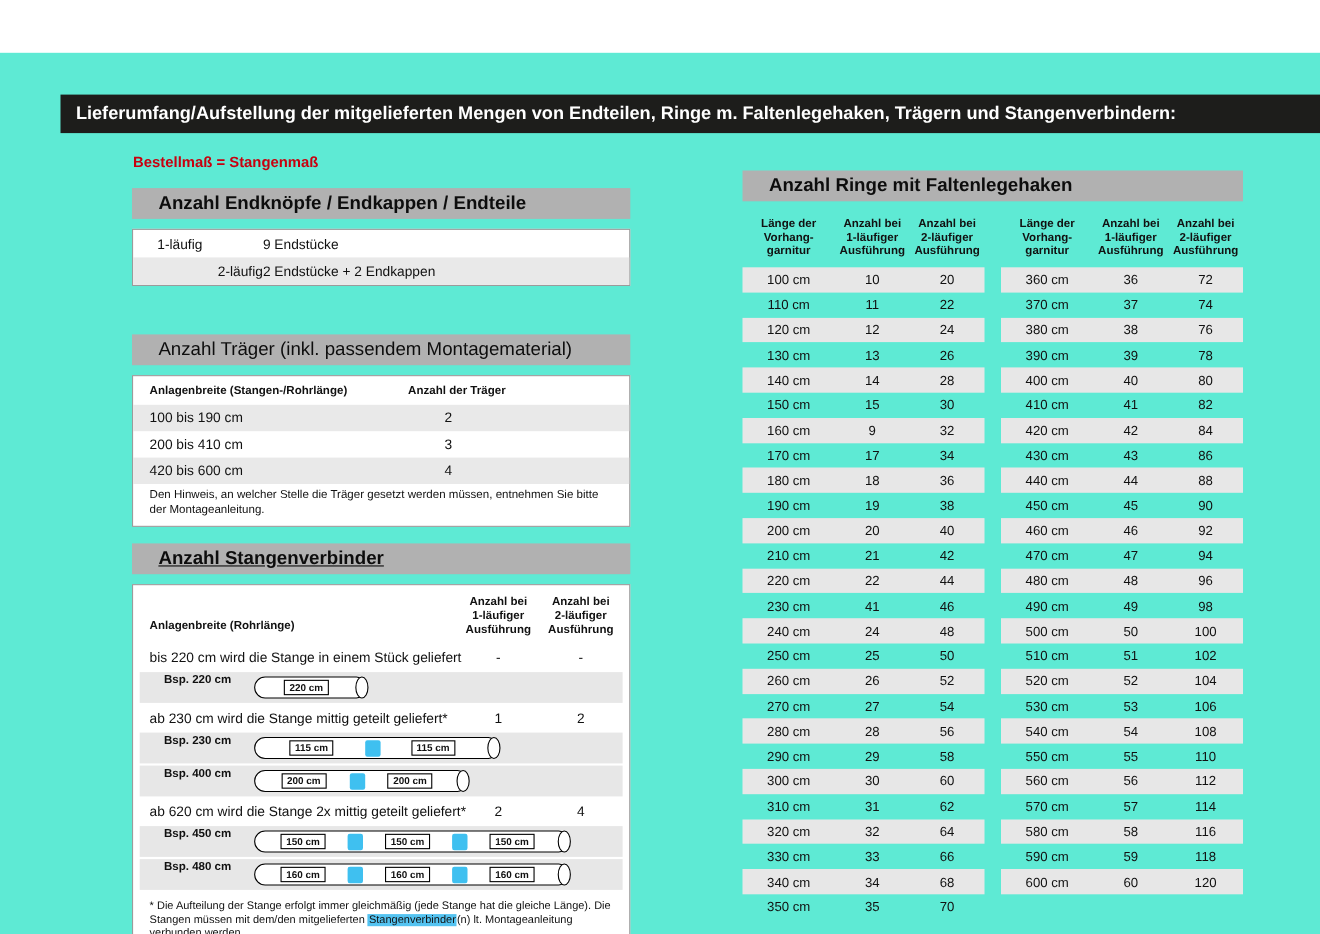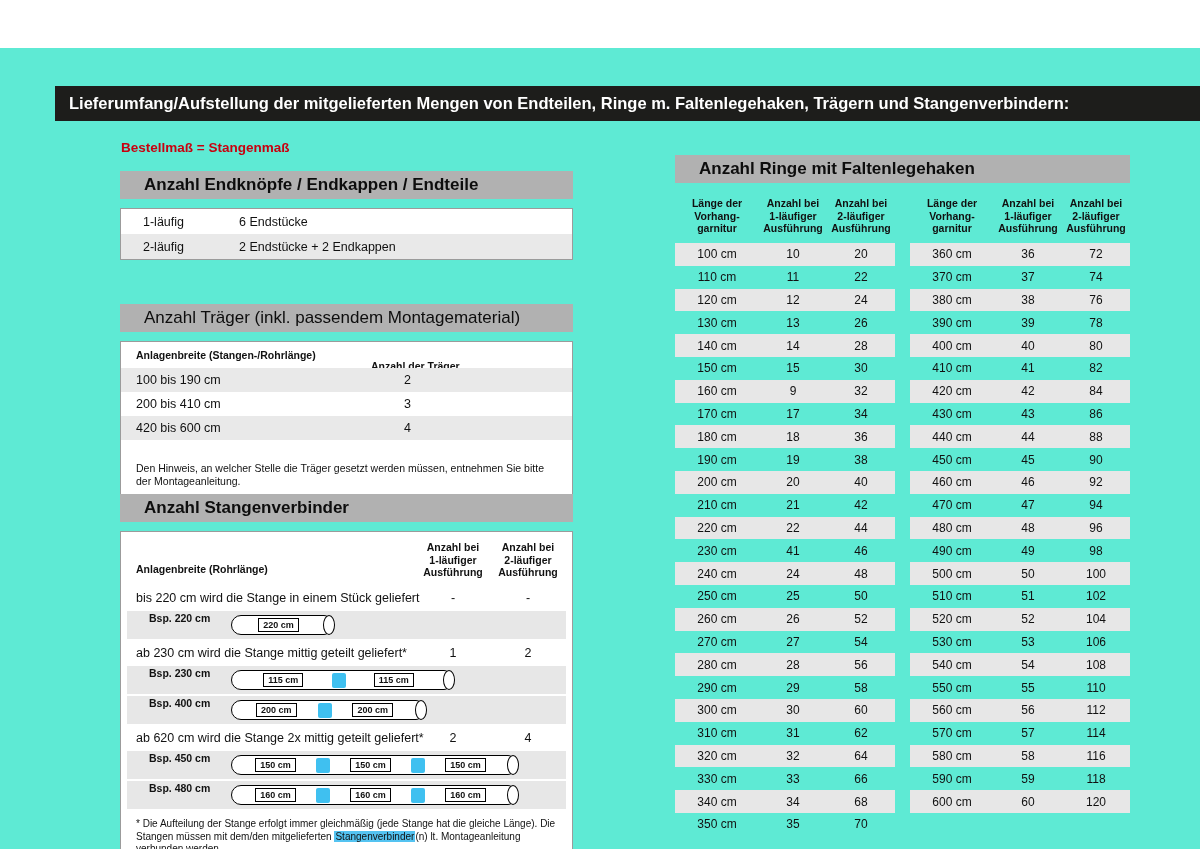--- a/index.html
+++ b/index.html
@@ -13,39 +13,39 @@
             line-height:35px; padding-left:14px; white-space:nowrap; }
 
   .subtitle { position:absolute; left:121px; top:92px; color:#c8000f;
               font-weight:bold; font-size:13.5px; }
 
   .sec { position:absolute; width:453px; height:28px; background:#b1b1b1;
          font-size:17px; line-height:28px; padding-left:24px; color:#0d0d0d; }
   .sec .bld { font-weight:normal; }
   #sec-endteile { left:120px; top:123px; font-weight:bold; }
   #sec-traeger  { left:120px; top:256px; }
-  #sec-verbinder{ left:120px; top:446px; font-weight:bold; }
+  #sec-verbinder{ left:120px; top:446px; font-weight:bold;text-decoration:underline; }
   #sec-ringe    { left:675px; top:107px; width:455px; font-weight:bold; }
 
   .box { position:absolute; border:1px solid #9b9b9b; background:#fff; }
 
   
   #tbl-endteile { left:120px; top:160px; width:453px; }
   .t1-row { display:flex; align-items:center; height:25px; font-size:12.5px; padding-left:22px; }
-  .t1-row.shade { background:#e9e9e9; }
+  .t1-row.shade { background:#e9e9e9;text-align:right; }
   .t1-label { width:96px; }
 
   
   #tbl-traeger { left:120px; top:293px; width:453px; }
   .t2-head { position:relative; height:26px; line-height:26px; font-size:10.5px; font-weight:bold; padding-left:15px; }
-  .t2-head .h2 { position:absolute; left:250px; top:11px; }
+  .t2-head .h2 { position:absolute; left:250px; top:0; }
   .t2-row { position:relative; height:24px; line-height:24px; font-size:12.5px; padding-left:15px; }
   .t2-row.shade { background:#e9e9e9; }
   .t2-row .t2-cnt { position:absolute; left:283px; top:0; }
-  .t2-note { font-size:10.5px; line-height:13px; padding:22px 18px 8px 15px; }
+  .t2-note { font-size:10.5px; line-height:13px; padding:4px 18px 8px 15px; }
 
   
   #tbl-verbinder { left:120px; top:483px; width:453px; padding-bottom:5px; }
   .t3-head { position:relative; height:52px; }
   .t3-head .c1 { position:absolute; left:15px; bottom:9px; font-size:10.5px; font-weight:bold; }
   .t3-head .c2, .t3-head .c3 { position:absolute; top:9px; width:72px; text-align:center;
         font-size:10.5px; font-weight:bold; line-height:12.5px; white-space:pre-line; }
   .t3-head .c2 { left:296px; }
   .t3-head .c3 { left:371px; }
   .t3-desc { position:relative; height:22px; line-height:22px; font-size:12.5px; padding-left:15px; margin-top:3px; }
@@ -93,21 +93,21 @@
 
   <div class="subtitle">Bestellmaß = Stangenmaß</div>
 
   <div class="sec" id="sec-endteile">
     <span>Anzahl Endknöpfe / Endkappen / Endteile</span>
   </div>
   <div class="box" id="tbl-endteile">
     <div id="endteile-rows">
         <div class="t1-row">
           <div class="t1-label">1-läufig</div>
-          <div class="t1-value">6 Endstücke</div>
+          <div class="t1-value">9 Endstücke</div>
         </div>
         <div class="t1-row shade">
           <div class="t1-label">2-läufig</div>
           <div class="t1-value">2 Endstücke + 2 Endkappen</div>
         </div>
       </div>
   </div>
 
   <div class="sec" id="sec-traeger">
     <span class="bld">Anzahl Träger</span><span> (inkl. passendem Montagematerial)</span>

